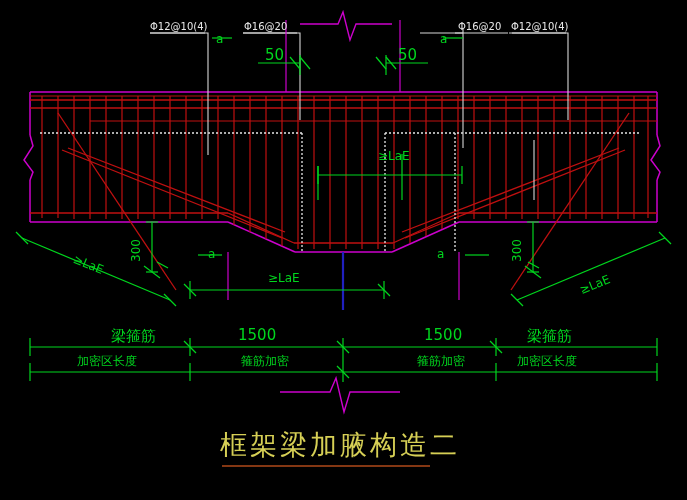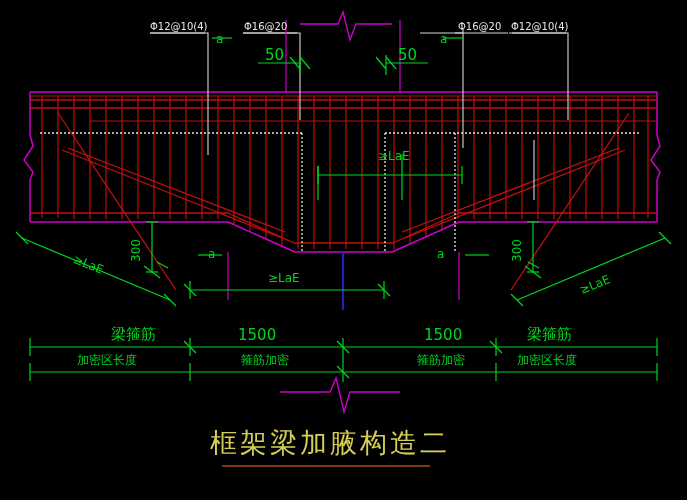--- a/index.html
+++ b/index.html
@@ -6,21 +6,21 @@
   body{width:687px;height:500px;overflow:hidden;
        font-family:"DejaVu Sans","Liberation Sans",sans-serif;}
   #stage{position:relative;width:687px;height:500px;background:#000;}
   svg{position:absolute;left:0;top:0;}
   .lbl{position:absolute;white-space:nowrap;line-height:1;}
   .grn{color:#00d61e;}
   .wht{color:#e8e8e8;}
   .t10{font-size:10px;}
   .t12{font-size:12px;}
   .t13{font-size:15px;}
-  .cjk{font-family:Liberation Mono, monospace;}
+  .cjk{font-family:Liberation Sans, sans-serif;}
   .title{font-size:27px;letter-spacing:3px;color:#d6cf55;}
   .vert{transform:rotate(-90deg);transform-origin:left top;}
   .rot{transform-origin:left top;}
 </style>
 </head>
 <body>
 
 <div id="stage">
 
 <svg width="687" height="500">
@@ -281,15 +281,15 @@
 <div class="lbl grn t12 cjk" style="left:241px;top:355px;">箍筋加密</div>
 
 <div class="lbl grn t13" style="left:424px;top:328px;">1500</div>
 
 <div class="lbl grn t12 cjk" style="left:417px;top:355px;">箍筋加密</div>
 
 <div class="lbl grn t13 cjk" style="left:527px;top:328px;">梁箍筋</div>
 
 <div class="lbl grn t12 cjk" style="left:517px;top:355px;">加密区长度</div>
 
-<div class="lbl title cjk" style="left:210px;top:432px;">框架梁加腋构造二</div>
+<div class="lbl title cjk" style="left:220px;top:432px;">框架梁加腋构造二</div>
 
 </div>
 
 </body></html>

